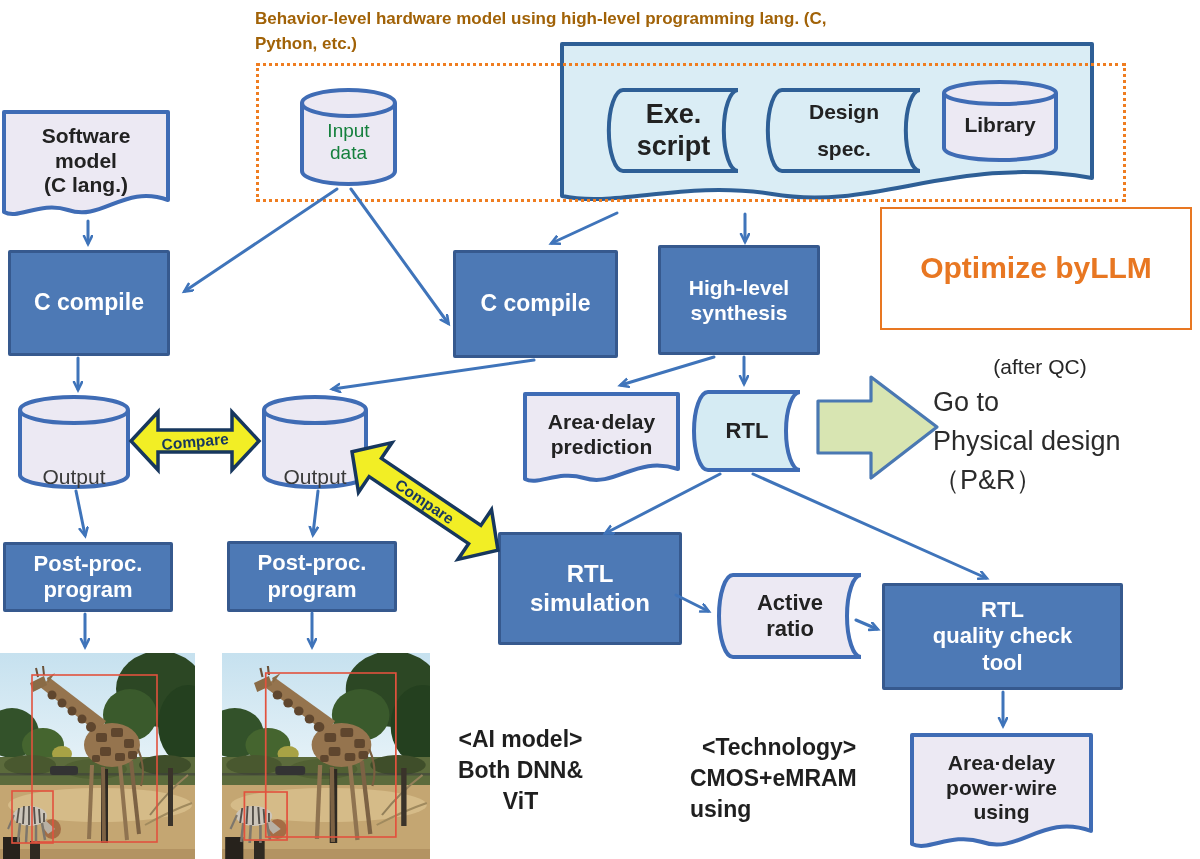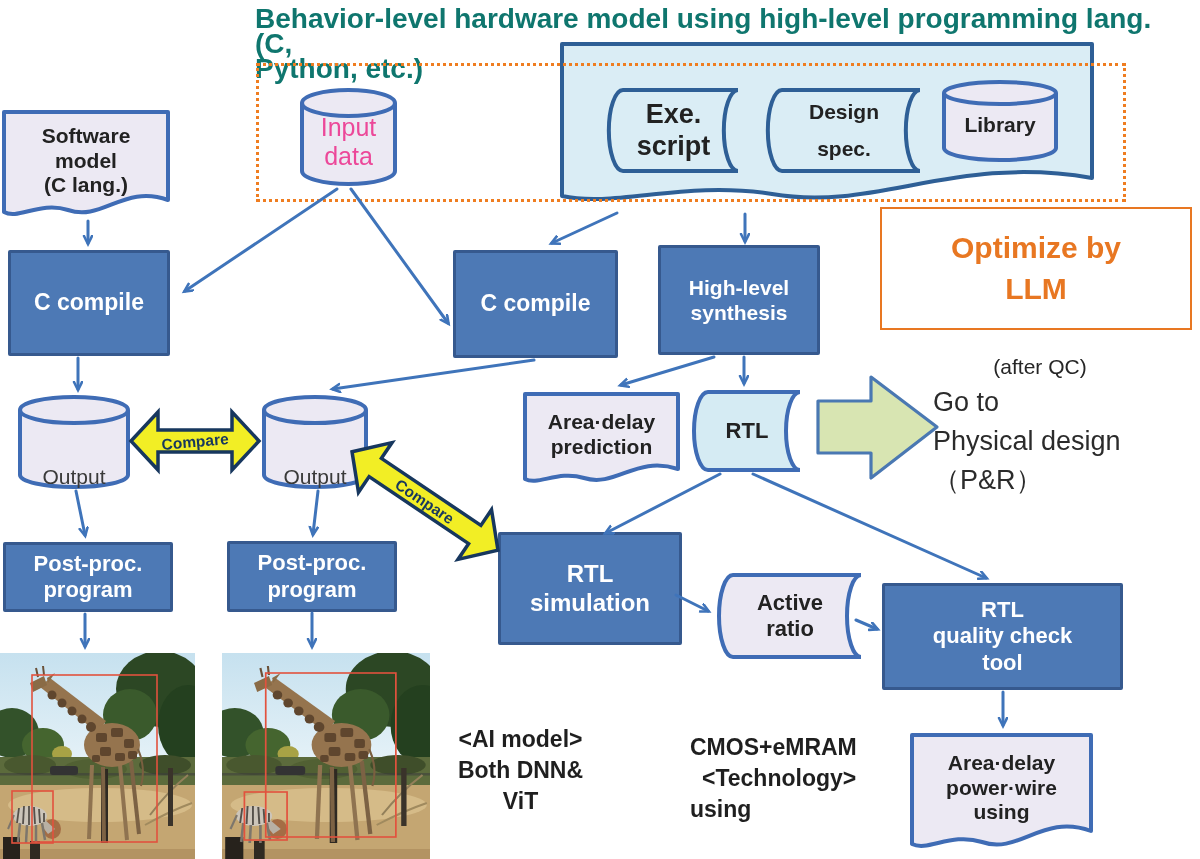--- a/index.html
+++ b/index.html
@@ -5,30 +5,30 @@
   html,body{margin:0;padding:0;background:#ffffff;}
   #stage{position:relative;width:1200px;height:859px;background:#ffffff;overflow:hidden;
          font-family:"Liberation Sans","DejaVu Sans",sans-serif;}
   .abs{position:absolute;}
   .node{position:absolute;}
   .shape-svg{position:absolute;left:0;top:0;width:100%;height:100%;overflow:visible;}
   .lbl{position:relative;z-index:2;width:100%;height:100%;display:flex;flex-direction:column;
        align-items:center;justify-content:center;text-align:center;line-height:1.18;}
   .lbl div{white-space:nowrap;}
 
-  #title{left:255px;top:6px;width:920px;font-size:28px;font-weight:bold;color:#0f766e;line-height:25px;}
+  #title{left:255px;top:6px;width:920px;font-size:17px;font-weight:bold;color:#a16207;line-height:25px;}
 
   .blue-box{background:var(--box-blue);border:3px solid var(--box-border);border-radius:2px;
             color:#fff;font-weight:bold;box-sizing:border-box;
             display:flex;flex-direction:column;align-items:center;justify-content:center;text-align:center;line-height:1.2;}
 
   #dotted-zone{left:256px;top:63px;width:864px;height:133px;border:3px dotted #ef7d20;z-index:3;}
   #optimize-box{left:880px;top:207px;width:308px;height:119px;border:2.5px solid var(--orange);
                 color:var(--orange);font-size:30px;font-weight:600;
-                display:flex;flex-direction:column;align-items:center;justify-content:center;line-height:1.35;}
+                display:flex;flex-direction:row;align-items:center;justify-content:center;line-height:1.35;}
 
   .doc-shape{fill:var(--lavender);stroke:var(--shape-border);stroke-width:4;stroke-linejoin:round;}
   .container-shape{fill:var(--container-blue);stroke:#2e5f96;stroke-width:4;stroke-linejoin:round;}
   .scroll-light{fill:var(--container-blue);stroke:#2e5f96;stroke-width:4;}
   .scroll-rtl{fill:var(--rtl-blue);stroke:var(--shape-border);stroke-width:4;}
   .scroll-lav{fill:var(--lavender);stroke:var(--shape-border);stroke-width:4;}
   .cyl{fill:var(--lavender);stroke:var(--shape-border);stroke-width:4;}
 
   .dark-bold{font-weight:bold;color:#222;}
   .dark-reg{font-weight:normal;color:#3a3a3a;justify-content:flex-end;}
@@ -104,21 +104,21 @@
       <div>model</div>
       <div>(C lang.)</div>
     </div>
   </div>
 
   <div class="node" style="left:300px;top:88px;width:97px;height:98px;">
     <svg class="shape-svg" viewBox="0 0 97 98" preserveAspectRatio="none">
       <path class="cyl" d="M2,15 V83 A46.5,13 0 0 0 95,83 V15"></path>
       <ellipse class="cyl" cx="48.5" cy="15" rx="46.5" ry="13"></ellipse>
     </svg>
-    <div class="lbl" style="font-size:25px;color:#ec4899;padding-top:10px;box-sizing:border-box;">
+    <div class="lbl" style="font-size:19px;color:#15803d;padding-top:10px;box-sizing:border-box;">
       <div>Input</div>
       <div>data</div>
     </div>
   </div>
 
   <div id="optimize-box" class="abs">
     <div>Optimize by</div>
     <div>LLM</div>
   </div>
 
@@ -225,22 +225,22 @@
     </div>
   </div>
 
   <div class="node note" style="left:428px;top:724px;width:185px;font-size:23px;">
     <div>&lt;AI model&gt;</div>
     <div>Both DNN&amp;</div>
     <div>ViT</div>
   </div>
 
   <div class="node note" style="left:690px;top:732px;width:225px;font-size:23px;text-align:left;">
+    <div style="padding-left:12px;">&lt;Technology&gt;</div>
     <div>CMOS+eMRAM</div>
-    <div style="padding-left:12px;">&lt;Technology&gt;</div>
     <div>using</div>
   </div>
 
   <div class="photo" style="left:0;top:653px;width:195px;height:206px;">
     <svg viewBox="0 0 195 206" preserveAspectRatio="none">
       <defs>
         <linearGradient id="skyg" x1="0" y1="0" x2="0" y2="1">
           <stop offset="0" stop-color="#c6e1ef"></stop>
             <stop offset="1" stop-color="#ecf5f9"></stop>
         </linearGradient>

